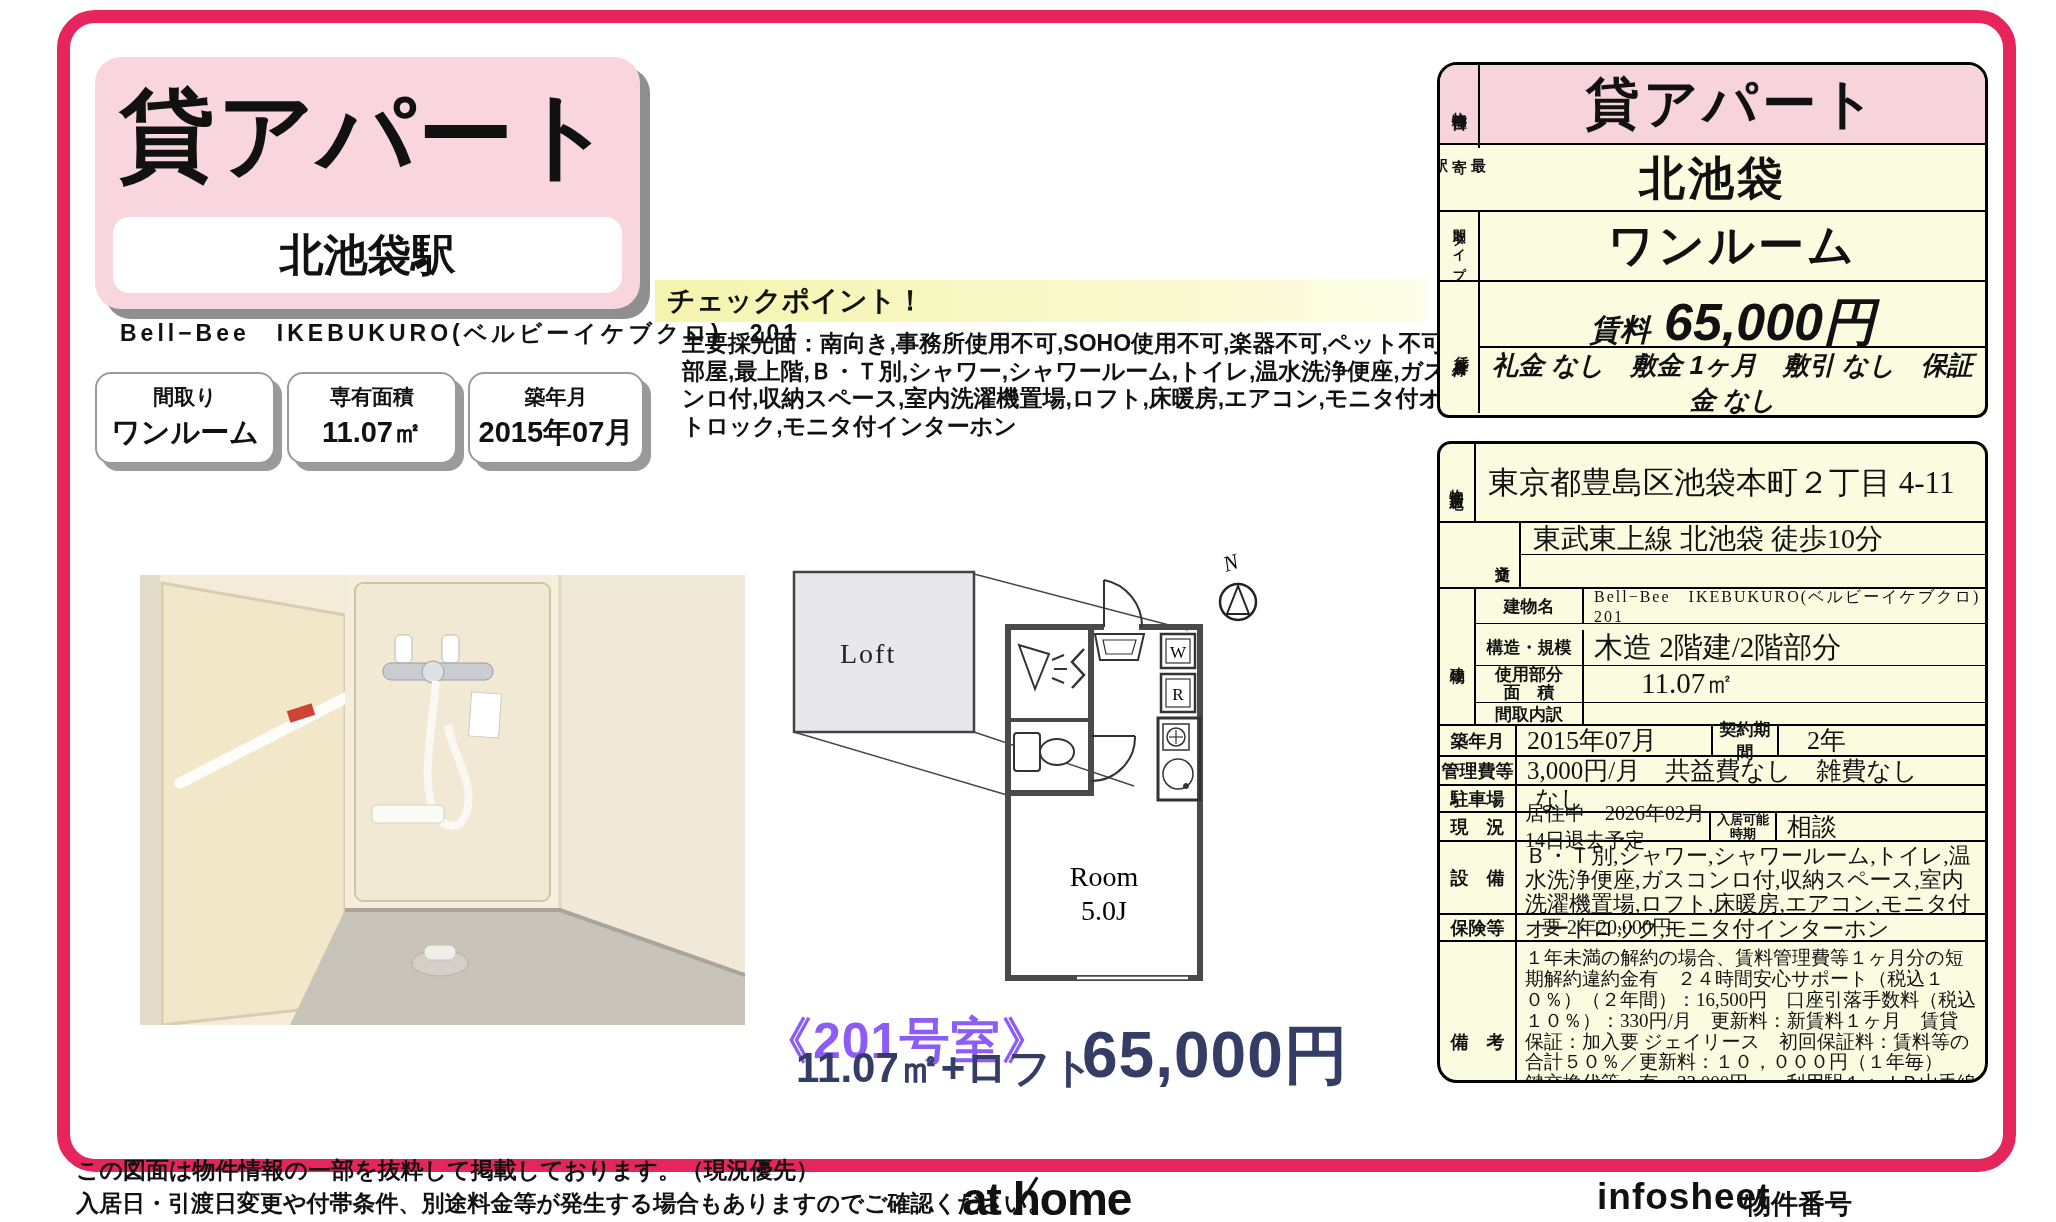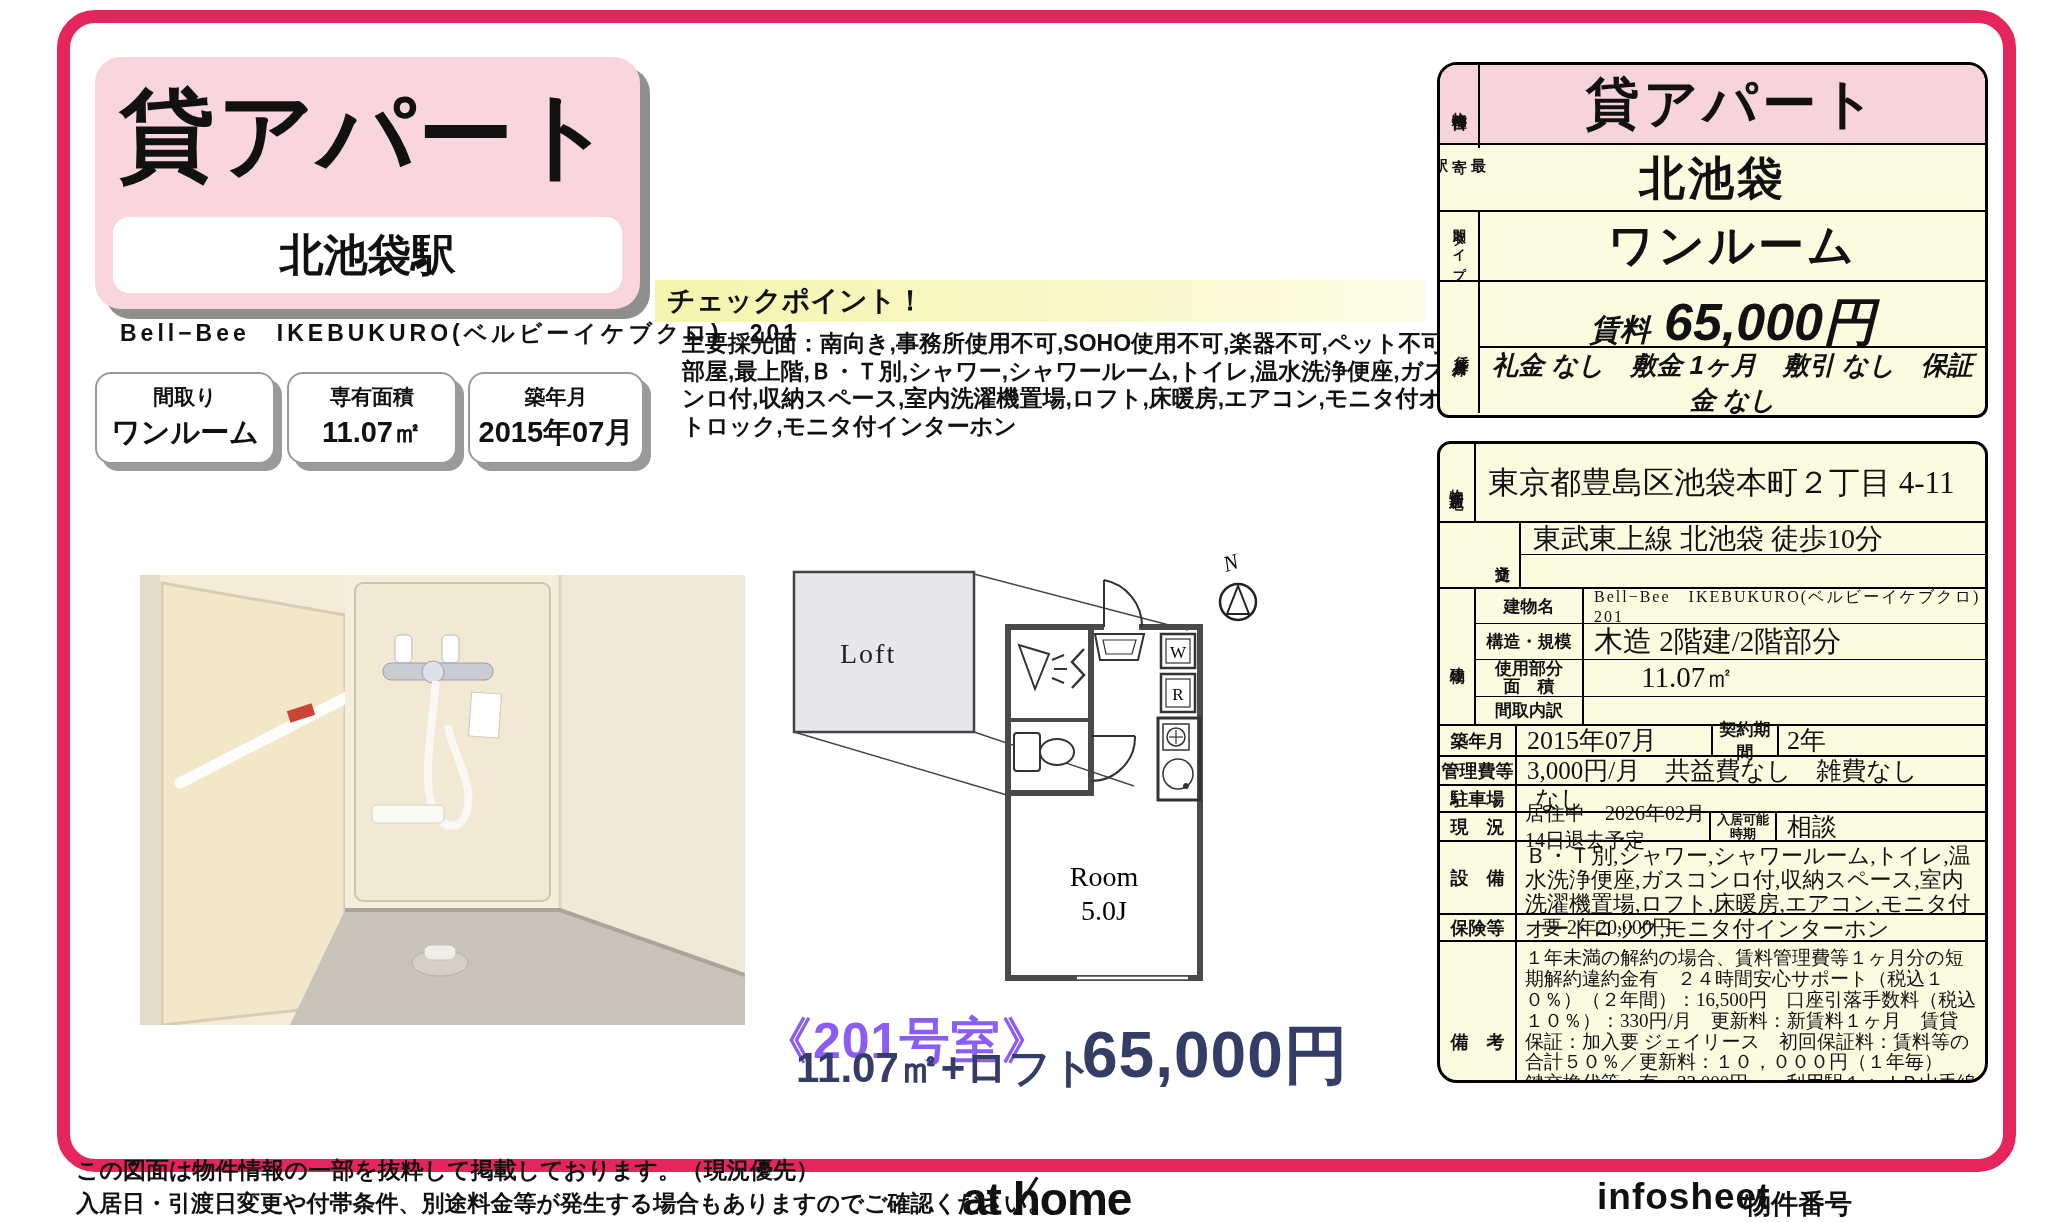--- a/index.html
+++ b/index.html
@@ -240,40 +240,40 @@
         <div class="cell mincho" style="flex:1;font-size:24px;padding-left:12px;"></div>
       </div>
     </div>
     <div class="trow" style="height:137px;">
       <div class="cell cb vlab" style="width:36px;font-size:15px;">建物</div>
       <div style="flex:1;display:flex;flex-direction:column;">
         <div style="display:flex;height:34px;border-bottom:1.5px solid #000;">
           <div class="cell cb hlab" style="width:108px;font-size:17px;">建物名</div>
           <div class="cell mincho" style="flex:1;font-size:16px;letter-spacing:2px;padding-left:10px;">Bell−Bee　IKEBUKURO(ベルビーイケブクロ)　201</div>
         </div>
-        <div style="display:flex;height:35px;border-bottom:1.5px solid #000;">
+        <div style="display:flex;height:35px;border-bottom:1.5px solid #000;margin-top:6px;">
           <div class="cell cb hlab" style="width:108px;font-size:17px;">構造・規模</div>
           <div class="cell mincho" style="flex:1;font-size:29px;padding-left:10px;">木造 2階建/2階部分</div>
         </div>
         <div style="display:flex;height:36px;border-bottom:1.5px solid #000;gap:47px;">
           <div class="cell cb hlab pre" style="width:108px;font-size:17px;line-height:1.05;">使用部分
 面　積</div>
           <div class="cell mincho" style="flex:1;font-size:29px;padding-left:10px;">11.07㎡</div>
         </div>
         <div style="display:flex;flex:1;">
           <div class="cell cb hlab" style="width:108px;font-size:17px;">間取内訳</div>
           <div class="cell mincho" style="flex:1;font-size:20px;padding-left:10px;"></div>
         </div>
       </div>
     </div>
     <div class="trow" style="height:31px;">
       <div class="cell cb hlab" style="width:77px;font-size:18px;">築年月</div>
       <div class="cell cb mincho" style="width:196px;font-size:26px;padding-left:10px;">2015年07月</div>
       <div class="cell cb hlab" style="width:66px;font-size:17px;">契約期間</div>
-      <div class="cell mincho" style="flex:1;font-size:26px;padding-left:8px;text-align:right;">2年</div>
+      <div class="cell mincho" style="flex:1;font-size:26px;padding-left:28px;text-align:right;">2年</div>
     </div>
     <div class="trow" style="height:29px;">
       <div class="cell cb hlab" style="width:77px;font-size:18px;">管理費等</div>
       <div class="cell mincho" style="flex:1;font-size:25px;padding-left:10px;">3,000円/月　共益費なし　雑費なし</div>
     </div>
     <div class="trow" style="height:27px;">
       <div class="cell cb hlab" style="width:77px;font-size:18px;">駐車場</div>
       <div class="cell mincho" style="flex:1;font-size:24px;padding-left:18px;">なし</div>
     </div>
     <div class="trow" style="height:29px;">

